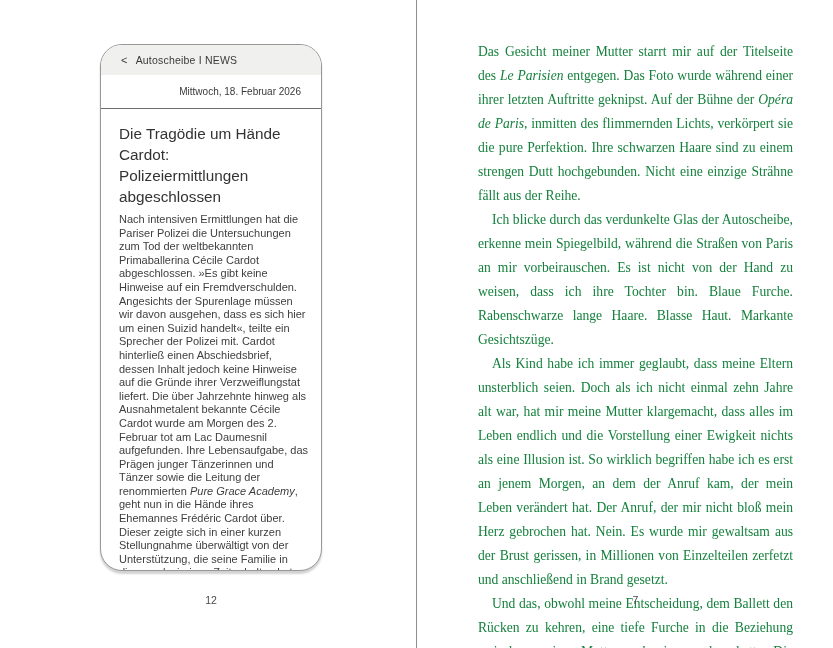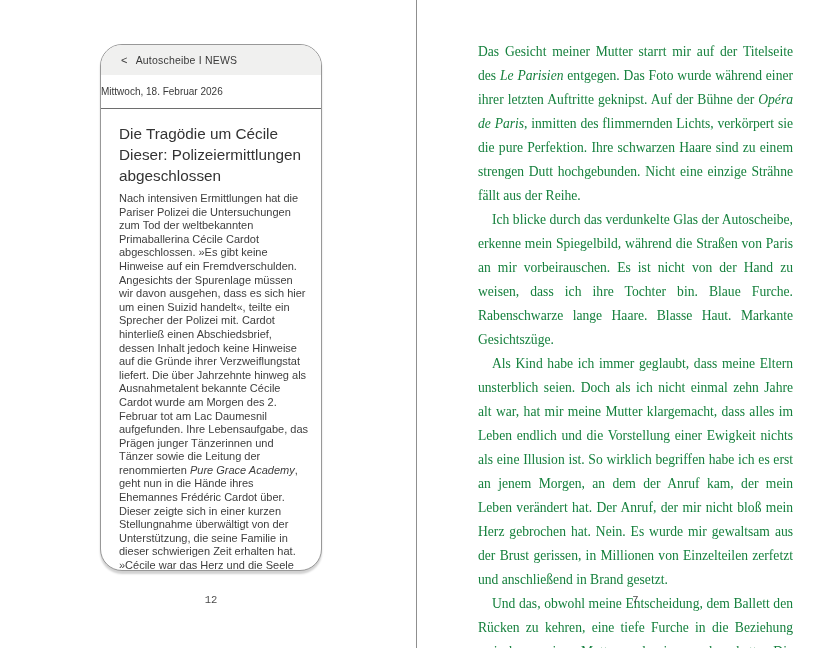--- a/index.html
+++ b/index.html
@@ -23,21 +23,21 @@
     font-family: "Liberation Sans", sans-serif;
   }
   .phone-header {
     height: 30px; background: #f0f0ef;
     display: flex; align-items: center; gap: 8px;
     padding-left: 20px;
     font-size: 10.5px; color: #3a3a3a; letter-spacing: 0.2px;
   }
   .phone-back { font-size: 11px; color: #3a3a3a; }
   .phone-date-row {
-    height: 33px; line-height: 33px; text-align: left; padding-right: 20px;
+    height: 33px; line-height: 33px; text-align: right; padding-right: 20px;
     font-size: 10px; color: #3a3a3a;
   }
   .phone-divider { border-bottom: 1px solid #6e6e6e; }
   .phone-headline {
     margin: 14px 20px 6px 18px;
     font-size: 15.3px; line-height: 21px; font-weight: normal; color: #333333;
   }
   .phone-body {
     margin: 3px 12px 0 18px;
     font-size: 11px; line-height: 13.6px; color: #3e3e3e;
@@ -51,42 +51,42 @@
     font-family: "Liberation Serif", serif;
     font-size: 13.6px; line-height: 24px; color: #15803d;
   }
   .book-text p { text-align: justify; hyphens: auto; -webkit-hyphens: auto; }
   .book-text p.indent { text-indent: 14px; }
   .book-text i { font-style: italic; }
 
   
   .page-number {
     position: absolute; top: 594px;
-    font-family: Liberation Mono, monospace;
+    font-family: Liberation Sans, sans-serif;
     font-size: 10.5px; color: #4a4a4a; text-align: center;
   }
   .page-number.left { left: 100px; width: 222px; }
   .page-number.right { left: 478px; width: 315px; }
 </style>
 </head>
 <body>
 
 <div class="spread">
 
   <div class="gutter-line"></div>
 
   <div>
     <div class="phone">
       <div class="phone-header">
         <span class="phone-back">&lt;</span>
         <span>Autoscheibe I NEWS</span>
       </div>
       <div class="phone-date-row">Mittwoch, 18. Februar 2026</div>
       <div class="phone-divider"></div>
-      <h1 class="phone-headline">Die Tragödie um Cécile Dieser: Polizeiermittlungen abgeschlossen</h1>
+      <h1 class="phone-headline">Die Tragödie um Hände Cardot: Polizeiermittlungen abgeschlossen</h1>
       <p class="phone-body"><span>Nach intensiven Ermittlungen hat die Pariser Polizei die Untersuchungen zum Tod der weltbekannten Primaballerina Cécile Cardot abgeschlossen. »Es gibt keine Hinweise auf ein Fremdverschulden. Angesichts der Spurenlage müssen wir davon ausgehen, dass es sich hier um einen Suizid handelt«, teilte ein Sprecher der Polizei mit. Cardot hinterließ einen Abschiedsbrief, dessen Inhalt jedoch keine Hinweise auf die Gründe ihrer Verzweiflungstat liefert. Die über Jahrzehnte hinweg als Ausnahmetalent bekannte Cécile Cardot wurde am Morgen des 2. Februar tot am Lac Daumesnil aufgefunden. Ihre Lebensaufgabe, das Prägen junger Tänzerinnen und Tänzer sowie die Leitung der renommierten </span><i>Pure Grace Academy</i><span>, geht nun in die Hände ihres Ehemannes Frédéric Cardot über. Dieser zeigte sich in einer kurzen Stellungnahme überwältigt von der Unterstützung, die seine Familie in dieser schwierigen Zeit erhalten hat. »Cécile war das Herz und die Seele der Akademie. Wir werden alles tun, um ihr Erbe in ihrem Sinne fortzuführen«, erklärte er.</span></p>
     </div>
     <div class="page-number left">12</div>
   </div>
 
   <div>
     <div class="book-text">
       <p><span>Das Gesicht meiner Mutter starrt mir auf der Titelseite des </span><i>Le Parisien</i><span> entgegen. Das Foto wurde während einer ihrer letzten Auftritte geknipst. Auf der Bühne der </span><i>Opéra de Paris</i><span>, inmitten des flimmernden Lichts, verkörpert sie die pure Perfektion. Ihre schwarzen Haare sind zu einem strengen Dutt hochgebunden. Nicht eine einzige Strähne fällt aus der Reihe.</span></p>
       <p class="indent"><span>Ich blicke durch das verdunkelte Glas der Autoscheibe, erkenne mein Spiegelbild, während die Straßen von Paris an mir vorbeirauschen. Es ist nicht von der Hand zu weisen, dass ich ihre Tochter bin. Blaue Furche. Rabenschwarze lange Haare. Blasse Haut. Markante Gesichtszüge.</span></p>
       <p class="indent"><span>Als Kind habe ich immer geglaubt, dass meine Eltern unsterblich seien. Doch als ich nicht einmal zehn Jahre alt war, hat mir meine Mutter klargemacht, dass alles im Leben endlich und die Vorstellung einer Ewigkeit nichts als eine Illusion ist. So wirklich begriffen habe ich es erst an jenem Morgen, an dem der Anruf kam, der mein Leben verändert hat. Der Anruf, der mir nicht bloß mein Herz gebrochen hat. Nein. Es wurde mir gewaltsam aus der Brust gerissen, in Millionen von Einzelteilen zerfetzt und anschließend in Brand gesetzt.</span></p>

